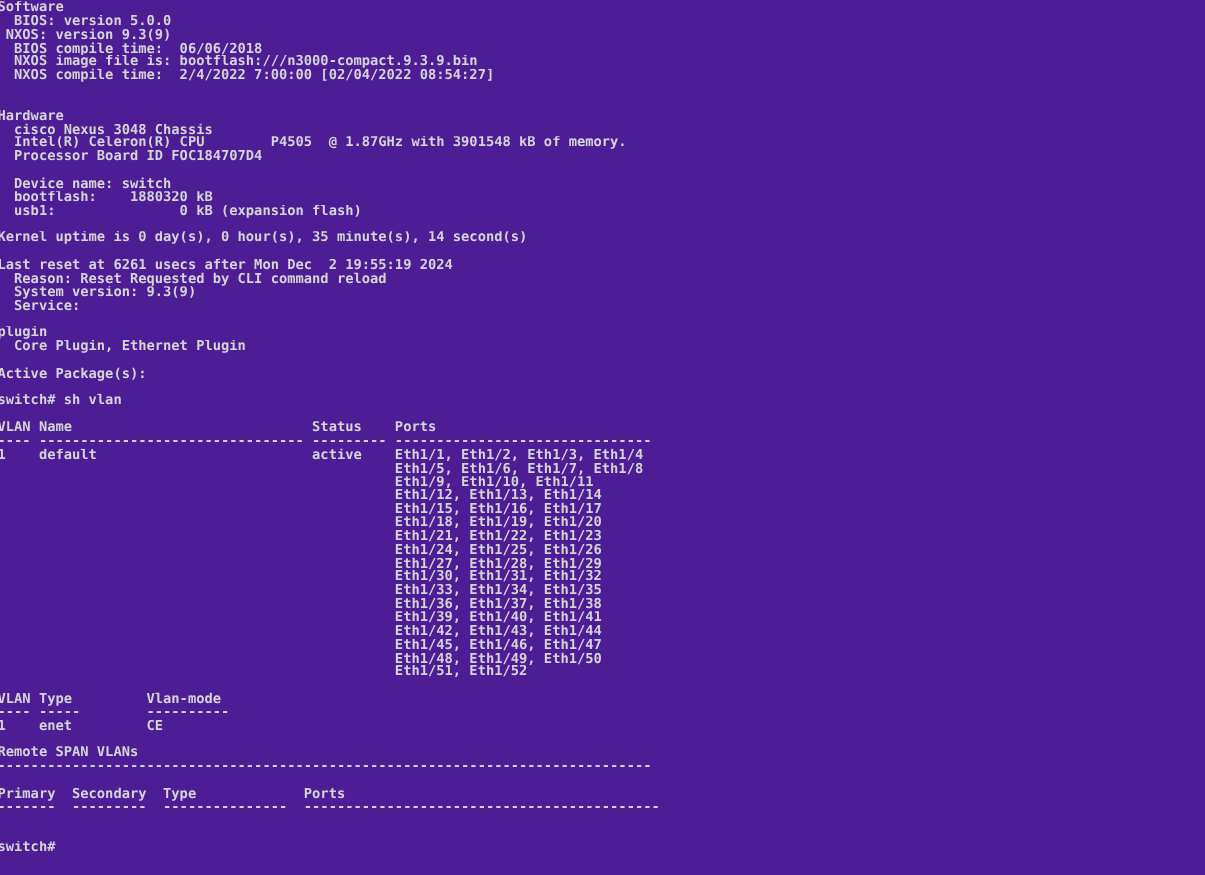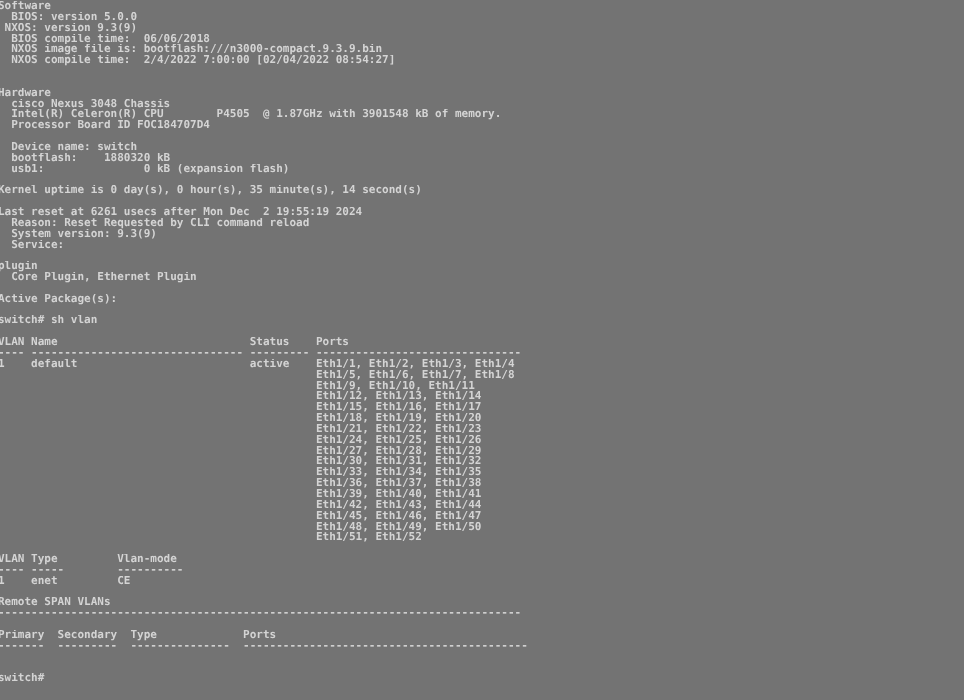--- a/index.html
+++ b/index.html
@@ -38,15 +38,15 @@
     overflow: hidden;
   }
   .blank {
     display: block;
     height: 10.85px;
   }
 </style>
 </head>
 <body>
 
-<div id="screen" style="background: #737373;">
+<div id="screen" style="background: #4c1d95;">
   <div id="terminal" style="color: rgb(212, 212, 212);"><div class="line">Software</div><div class="line">  BIOS: version 5.0.0</div><div class="line"> NXOS: version 9.3(9)</div><div class="line">  BIOS compile time:  06/06/2018</div><div class="line">  NXOS image file is: bootflash:///n3000-compact.9.3.9.bin</div><div class="line">  NXOS compile time:  2/4/2022 7:00:00 [02/04/2022 08:54:27]</div><div class="blank">&nbsp;</div><div class="blank">&nbsp;</div><div class="line">Hardware</div><div class="line">  cisco Nexus 3048 Chassis</div><div class="line">  Intel(R) Celeron(R) CPU        P4505  @ 1.87GHz with 3901548 kB of memory.</div><div class="line">  Processor Board ID FOC184707D4</div><div class="blank">&nbsp;</div><div class="line">  Device name: switch</div><div class="line">  bootflash:    1880320 kB</div><div class="line">  usb1:               0 kB (expansion flash)</div><div class="blank">&nbsp;</div><div class="line">Kernel uptime is 0 day(s), 0 hour(s), 35 minute(s), 14 second(s)</div><div class="blank">&nbsp;</div><div class="line">Last reset at 6261 usecs after Mon Dec  2 19:55:19 2024</div><div class="line">  Reason: Reset Requested by CLI command reload</div><div class="line">  System version: 9.3(9)</div><div class="line">  Service:</div><div class="blank">&nbsp;</div><div class="line">plugin</div><div class="line">  Core Plugin, Ethernet Plugin</div><div class="blank">&nbsp;</div><div class="line">Active Package(s):</div><div class="blank">&nbsp;</div><div class="line">switch# sh vlan</div><div class="blank">&nbsp;</div><div class="line">VLAN Name                             Status    Ports</div><div class="line">---- -------------------------------- --------- -------------------------------</div><div class="line">1    default                          active    Eth1/1, Eth1/2, Eth1/3, Eth1/4</div><div class="line">                                                Eth1/5, Eth1/6, Eth1/7, Eth1/8</div><div class="line">                                                Eth1/9, Eth1/10, Eth1/11</div><div class="line">                                                Eth1/12, Eth1/13, Eth1/14</div><div class="line">                                                Eth1/15, Eth1/16, Eth1/17</div><div class="line">                                                Eth1/18, Eth1/19, Eth1/20</div><div class="line">                                                Eth1/21, Eth1/22, Eth1/23</div><div class="line">                                                Eth1/24, Eth1/25, Eth1/26</div><div class="line">                                                Eth1/27, Eth1/28, Eth1/29</div><div class="line">                                                Eth1/30, Eth1/31, Eth1/32</div><div class="line">                                                Eth1/33, Eth1/34, Eth1/35</div><div class="line">                                                Eth1/36, Eth1/37, Eth1/38</div><div class="line">                                                Eth1/39, Eth1/40, Eth1/41</div><div class="line">                                                Eth1/42, Eth1/43, Eth1/44</div><div class="line">                                                Eth1/45, Eth1/46, Eth1/47</div><div class="line">                                                Eth1/48, Eth1/49, Eth1/50</div><div class="line">                                                Eth1/51, Eth1/52</div><div class="blank">&nbsp;</div><div class="line">VLAN Type         Vlan-mode</div><div class="line">---- -----        ----------</div><div class="line">1    enet         CE</div><div class="blank">&nbsp;</div><div class="line">Remote SPAN VLANs</div><div class="line">-------------------------------------------------------------------------------</div><div class="blank">&nbsp;</div><div class="line">Primary  Secondary  Type             Ports</div><div class="line">-------  ---------  ---------------  -------------------------------------------</div><div class="blank">&nbsp;</div><div class="blank">&nbsp;</div><div class="line">switch#</div></div>
 </div>
 
 </body></html>

